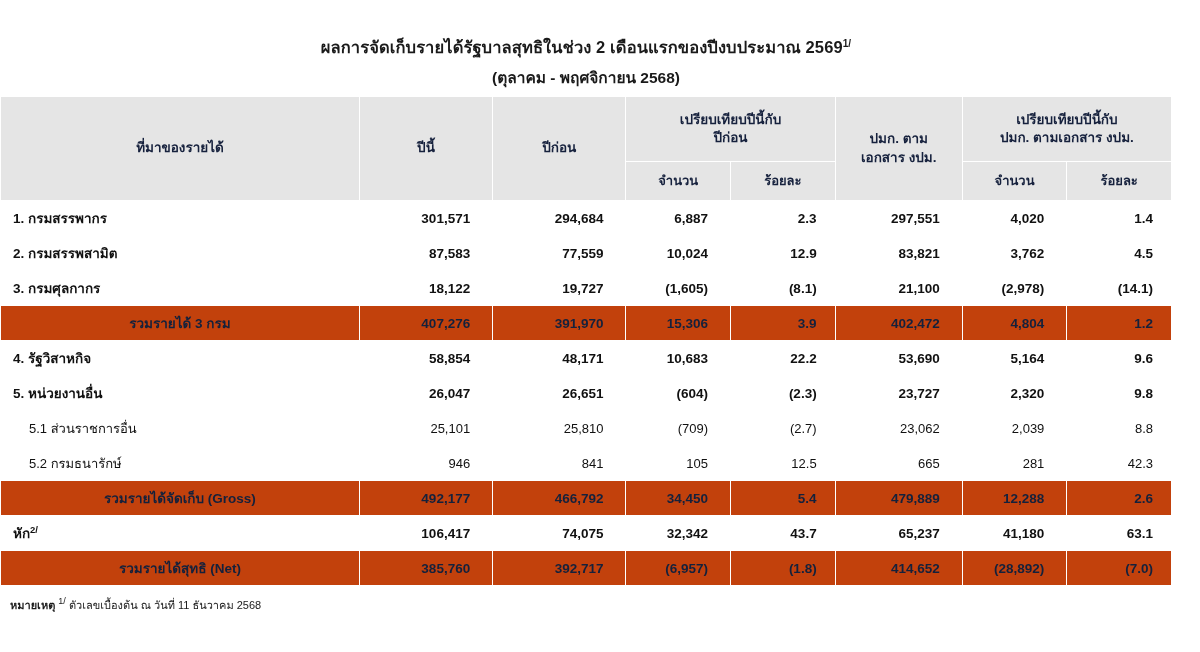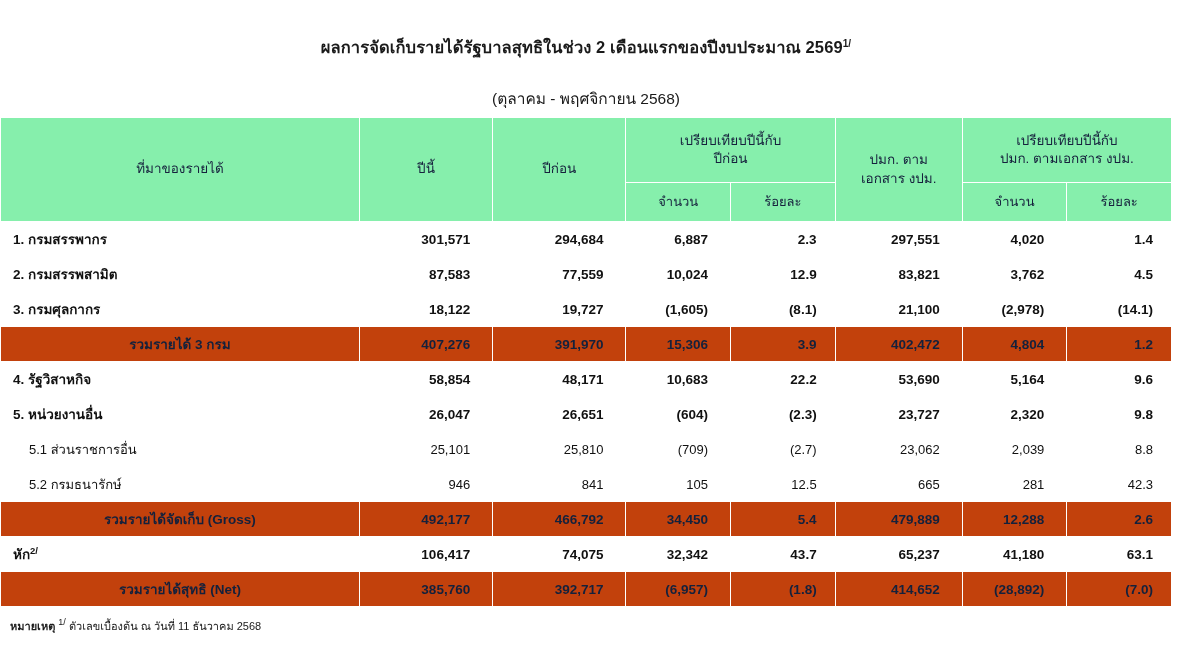--- a/index.html
+++ b/index.html
@@ -29,46 +29,46 @@
     font-weight: 600;
     letter-spacing: 0.1px;
     color: #1a1a1a;
   }
   .title-line1 .sup {
     font-size: 10px;
     vertical-align: super;
     font-weight: 600;
   }
   .title-line2 {
-    margin-top: 26px;
+    margin-top: 5px;
     font-size: 15.5px;
-    font-weight: 400;
+    font-weight: 700;
     color: #1a1a1a;
   }
   .unit-note {
     margin-top: 16px;
     padding-right: 16px;
     text-align: right;
     font-size: 10.5px;
     color: #333333;
   }
   table.main {
     margin: 6px auto 0 auto;
     border-collapse: collapse;
     width: 1172px;
     table-layout: fixed;
   }
   table.main th, table.main td {
     border: 1px solid #ffffff;
     padding: 0;
   }
   thead th {
-    background: #86efac;
+    background: #e5e5e5;
     color: #16213d;
-    font-weight: 400;
+    font-weight: 700;
     font-size: 13.5px;
     text-align: center;
     vertical-align: middle;
     line-height: 1.35;
     border: 1px solid #ffffff;
   }
   thead th.tall {
     height: 102px;
   }
   thead th.sub {

